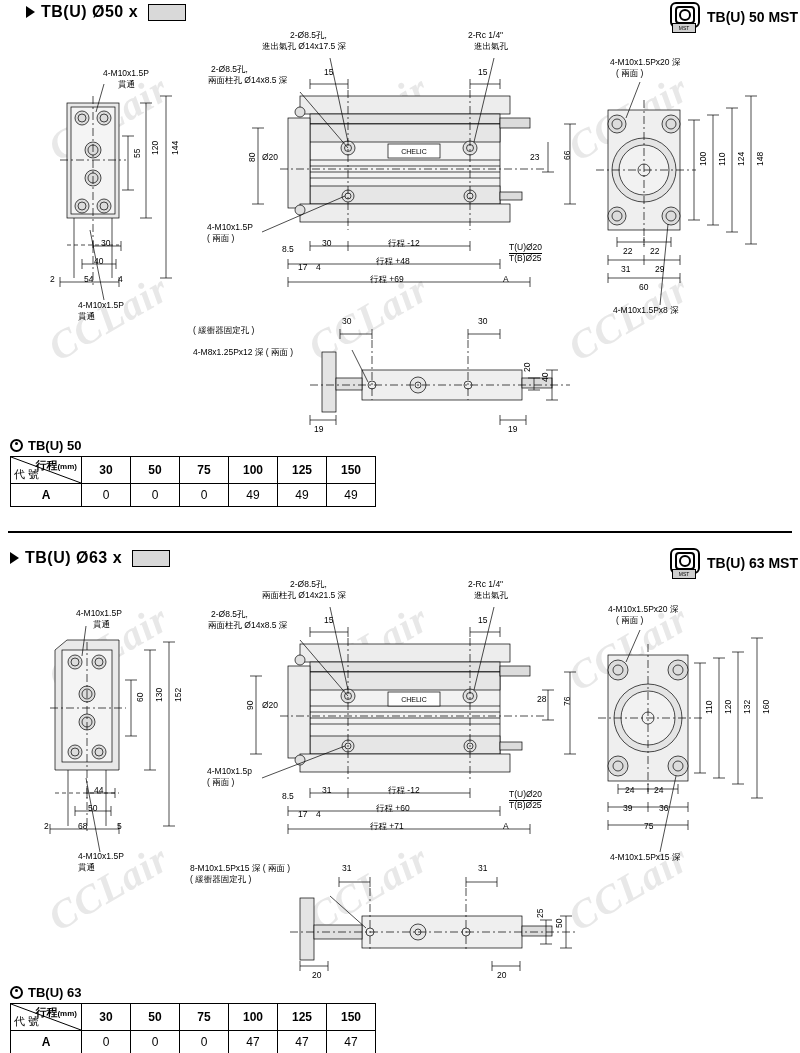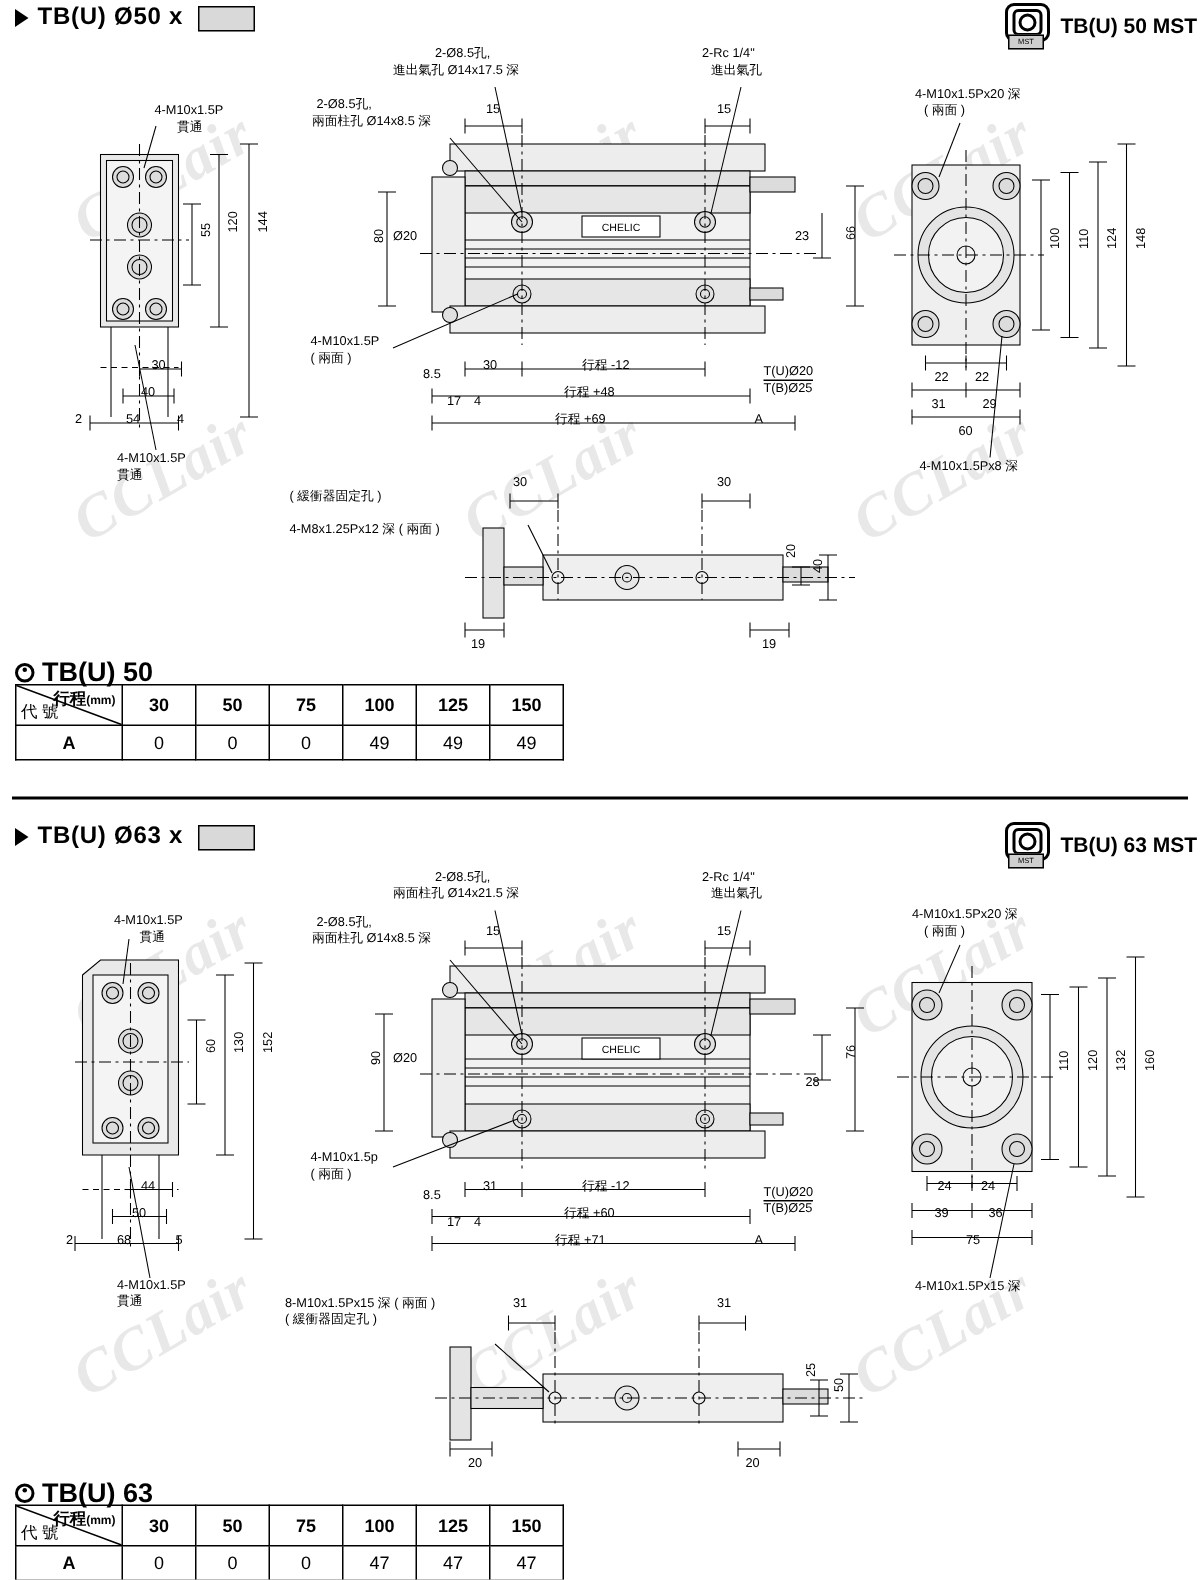--- a/index.html
+++ b/index.html
@@ -37,21 +37,21 @@
   .mst-label{font-size:14px;font-weight:bold;}
 
   
   .lbl{position:absolute;font-size:8.5px;line-height:1.25;white-space:nowrap;}
   svg{position:absolute;left:0;top:0;overflow:visible;}
 
   
   .tbl-head{position:absolute;display:flex;align-items:center;gap:5px;}
   .dot{width:9px;height:9px;border-radius:50%;border:2px solid #000;}
   .dot::after{content:"";display:block;width:3px;height:3px;background:#000;border-radius:50%;margin:1px auto;}
-  .tbl-name{font-size:18px;font-weight:bold;}
+  .tbl-name{font-size:13px;font-weight:bold;}
   table.spec{position:absolute;border-collapse:collapse;font-size:12px;}
   table.spec td,table.spec th{border:1px solid #000;text-align:center;padding:0;font-weight:normal;}
   table.spec .hcell{width:70px;height:26px;position:relative;}
   table.spec .hcell .diag{position:absolute;left:0;top:0;width:100%;height:100%;}
   table.spec .hcell .t1{position:absolute;right:4px;top:1px;font-size:11px;font-weight:bold;}
   table.spec .hcell .t2{position:absolute;left:3px;bottom:1px;font-size:11px;}
   table.spec .unit{font-size:8px;}
   table.spec td.val{width:48px;height:22px;}
   table.spec td.hd{font-weight:bold;height:22px;}
   table.spec td.rowlbl{font-weight:bold;}
@@ -69,21 +69,21 @@
       <div class="wm" style="left: 300px; top: 330px;">CCLair</div>
       <div class="wm" style="left: 560px; top: 330px;">CCLair</div>
       <div class="wm" style="left: 40px; top: 660px;">CCLair</div>
       <div class="wm" style="left: 300px; top: 660px;">CCLair</div>
       <div class="wm" style="left: 560px; top: 660px;">CCLair</div>
       <div class="wm" style="left: 40px; top: 900px;">CCLair</div>
       <div class="wm" style="left: 300px; top: 900px;">CCLair</div>
       <div class="wm" style="left: 560px; top: 900px;">CCLair</div>
     </div>
 
-  <div class="sec-head" style="left:10px;top:3px;">
+  <div class="sec-head" style="left:26px;top:3px;">
     <span class="tri"></span>
     <span class="sec-title">TB(U)  Ø50 x</span>
     <span class="sec-box"></span>
   </div>
 
   <div class="mst" style="left:666px;top:2px;">
     <span class="mst-ic">
       <span class="o1"></span>
         <span class="o2"></span>
         <span class="o3"></span>
@@ -467,21 +467,21 @@
   <div class="lbl" style="left:474px;top:590px;">進出氣孔</div>
   <div class="lbl" style="left:207px;top:766px;">4-M10x1.5p</div>
   <div class="lbl" style="left:207px;top:777px;">( 兩面 )</div>
   <div class="lbl" style="left:190px;top:863px;">8-M10x1.5Px15 深 ( 兩面 )</div>
   <div class="lbl" style="left:190px;top:874px;">( 緩衝器固定孔 )</div>
 
   <div class="lbl" style="left:324px;top:615px;">15</div>
   <div class="lbl" style="left:478px;top:615px;">15</div>
   <div class="lbl" style="left:245px;top:710px;transform:rotate(-90deg);transform-origin:left top;">90</div>
   <div class="lbl" style="left:262px;top:700px;">Ø20</div>
-  <div class="lbl" style="left:537px;top:716px;">28</div>
+  <div class="lbl" style="left:537px;top:694px;">28</div>
   <div class="lbl" style="left:562px;top:706px;transform:rotate(-90deg);transform-origin:left top;">76</div>
   <div class="lbl" style="left:322px;top:785px;">31</div>
   <div class="lbl" style="left:388px;top:785px;">行程 -12</div>
   <div class="lbl" style="left:282px;top:791px;">8.5</div>
   <div class="lbl" style="left:298px;top:809px;">17</div>
   <div class="lbl" style="left:316px;top:809px;">4</div>
   <div class="lbl" style="left:376px;top:803px;">行程 +60</div>
   <div class="lbl" style="left:370px;top:821px;">行程 +71</div>
   <div class="lbl" style="left:503px;top:821px;">A</div>
   <div class="lbl" style="left:509px;top:789px;border-bottom:1px solid #000;">T(U)Ø20</div>

